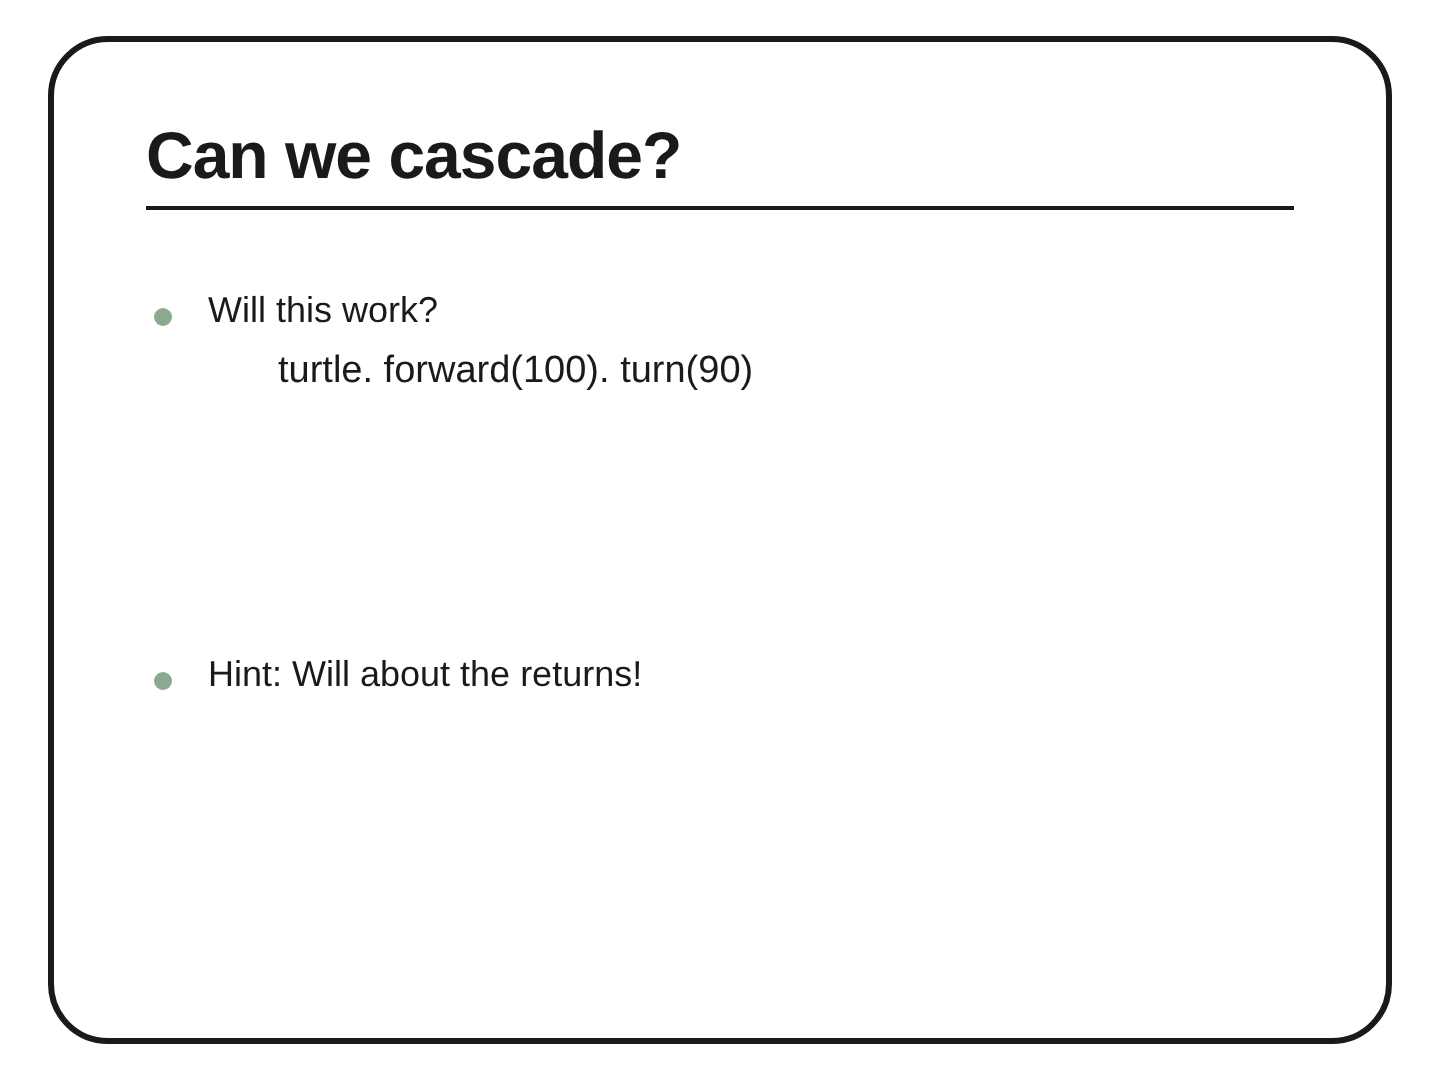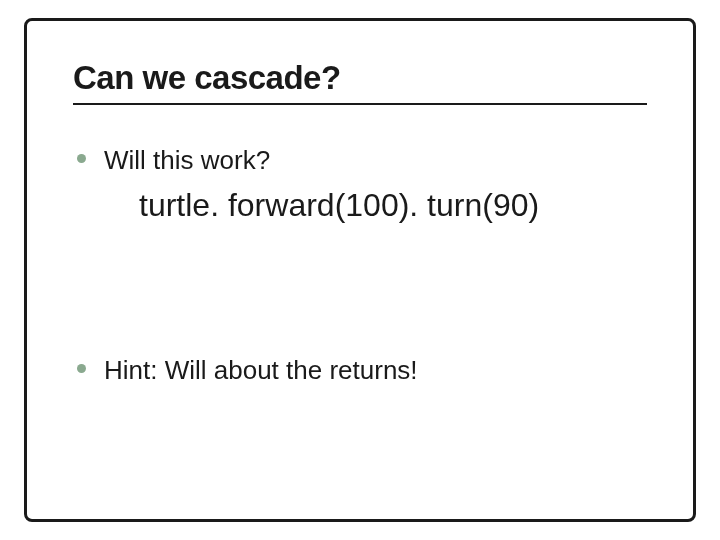--- a/index.html
+++ b/index.html
@@ -14,21 +14,21 @@
     font-family: Arial, Helvetica, sans-serif;
     position: relative;
   }
   .slide-frame {
     position: absolute;
     top: 18px;
     left: 24px;
     width: 672px;
     height: 504px;
     border: 3px solid #1a1a1a;
-    border-radius: 8px;
+    border-radius: 30px;
     padding: 38px 46px 30px 46px;
   }
   .title-block {
     margin-bottom: 28px;
   }
   .title {
     font-size: 33px;
     font-weight: bold;
     color: #1a1a1a;
     letter-spacing: -0.5px;
@@ -52,26 +52,26 @@
   .bullet-dot {
     width: 9px;
     height: 9px;
     border-radius: 50%;
     background: #8aa98f;
     margin-top: 11px;
     margin-right: 18px;
     flex-shrink: 0;
   }
   .bullet-text {
-    font-size: 26px;
+    font-size: 18px;
     color: #1a1a1a;
     line-height: 1.35;
   }
   .code-line {
-    font-size: 32px;
+    font-size: 19px;
     color: #1a1a1a;
     padding-left: 62px;
     margin-top: 4px;
     line-height: 1.35;
   }
   .spacer {
     height: 126px;
   }
 </style>
 </head>

